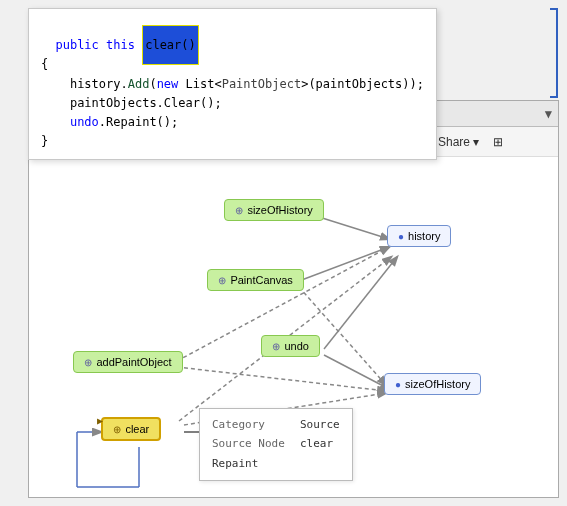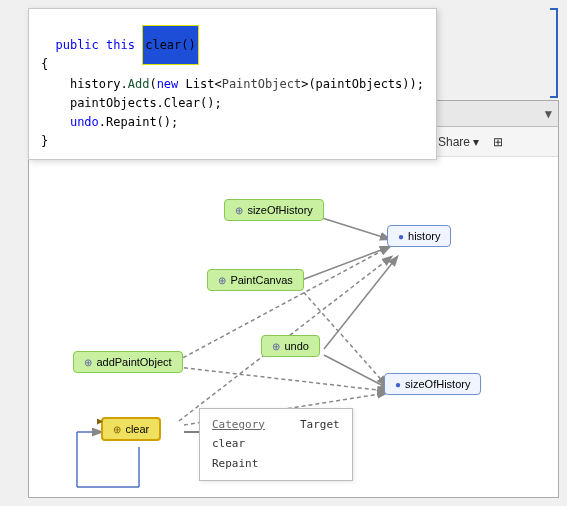--- a/index.html
+++ b/index.html
@@ -168,21 +168,21 @@
       border: 1px solid #bbb;
       padding: 6px 12px;
       font-size: 11px;
       line-height: 1.8;
       box-shadow: 1px 1px 4px rgba(0,0,0,0.1);
     }
     .info-row {
       display: flex;
       gap: 8px;
     }
-    .info-label { color: #666; min-width: 80px; text-decoration: underline; }
+    .info-label { color: #666; min-width: 80px; }
     .info-value { color: #333; }
   </style>
 </head>
 <body>
 
 <div class="code-tooltip">
   <span class="code-kw">public</span> <span class="code-kw">this</span> <span class="code-highlight">clear()</span>
 <span>{</span>
     <span>history.<span style="color:#14532d">Add</span>(<span class="code-kw">new</span> List&lt;<span class="code-type">PaintObject</span>&gt;(paintObjects));</span>
     <span>paintObjects.<span style="color:#000">Clear</span>();</span>
@@ -311,23 +311,24 @@
     <div style="position:absolute; left:68px; top:258px; font-size:10px; color:#806000;">▶</div>
 
     <div class="node node-green" style="left:225px; top:260px;">
       <span class="node-icon">⊕</span>
       <span>Repaint</span>
     </div>
 
     <div class="info-box">
       <div class="info-row">
         <span class="info-label">Category</span>
-        <span class="info-value">Target</span>
+        <span class="info-value">Source</span>
       </div>
       <div class="info-row">
+        <span class="info-label">Source Node</span>
         <span class="info-value">clear</span>
       </div>
       <div class="info-row">
         <span class="info-value">Repaint</span>
       </div>
     </div>
 
   </div>
 </div>
 

